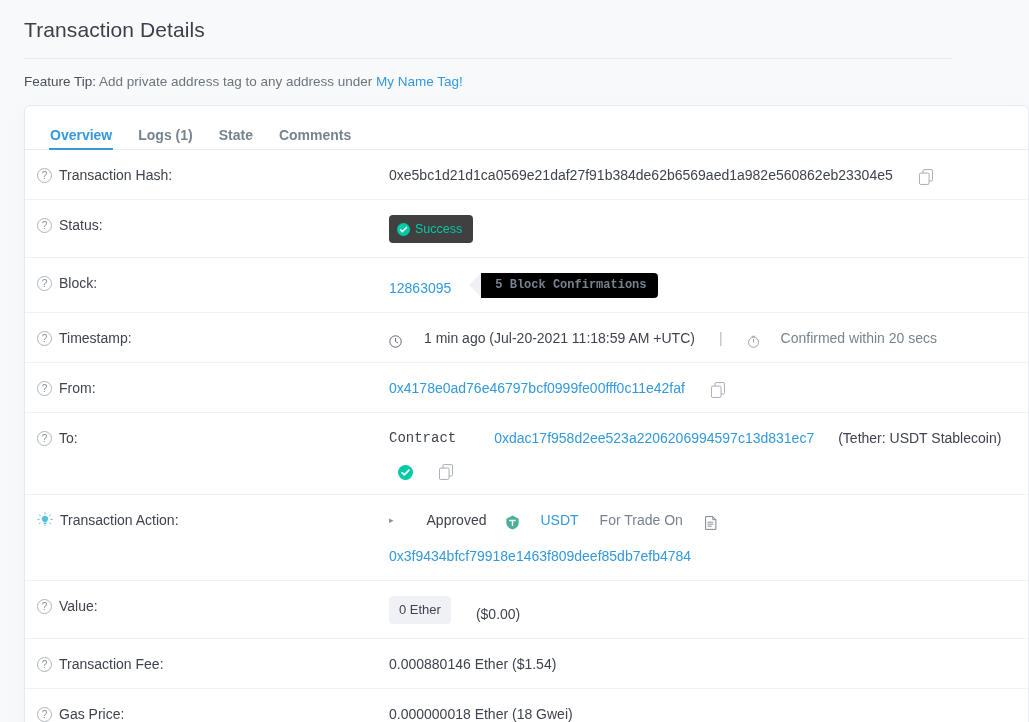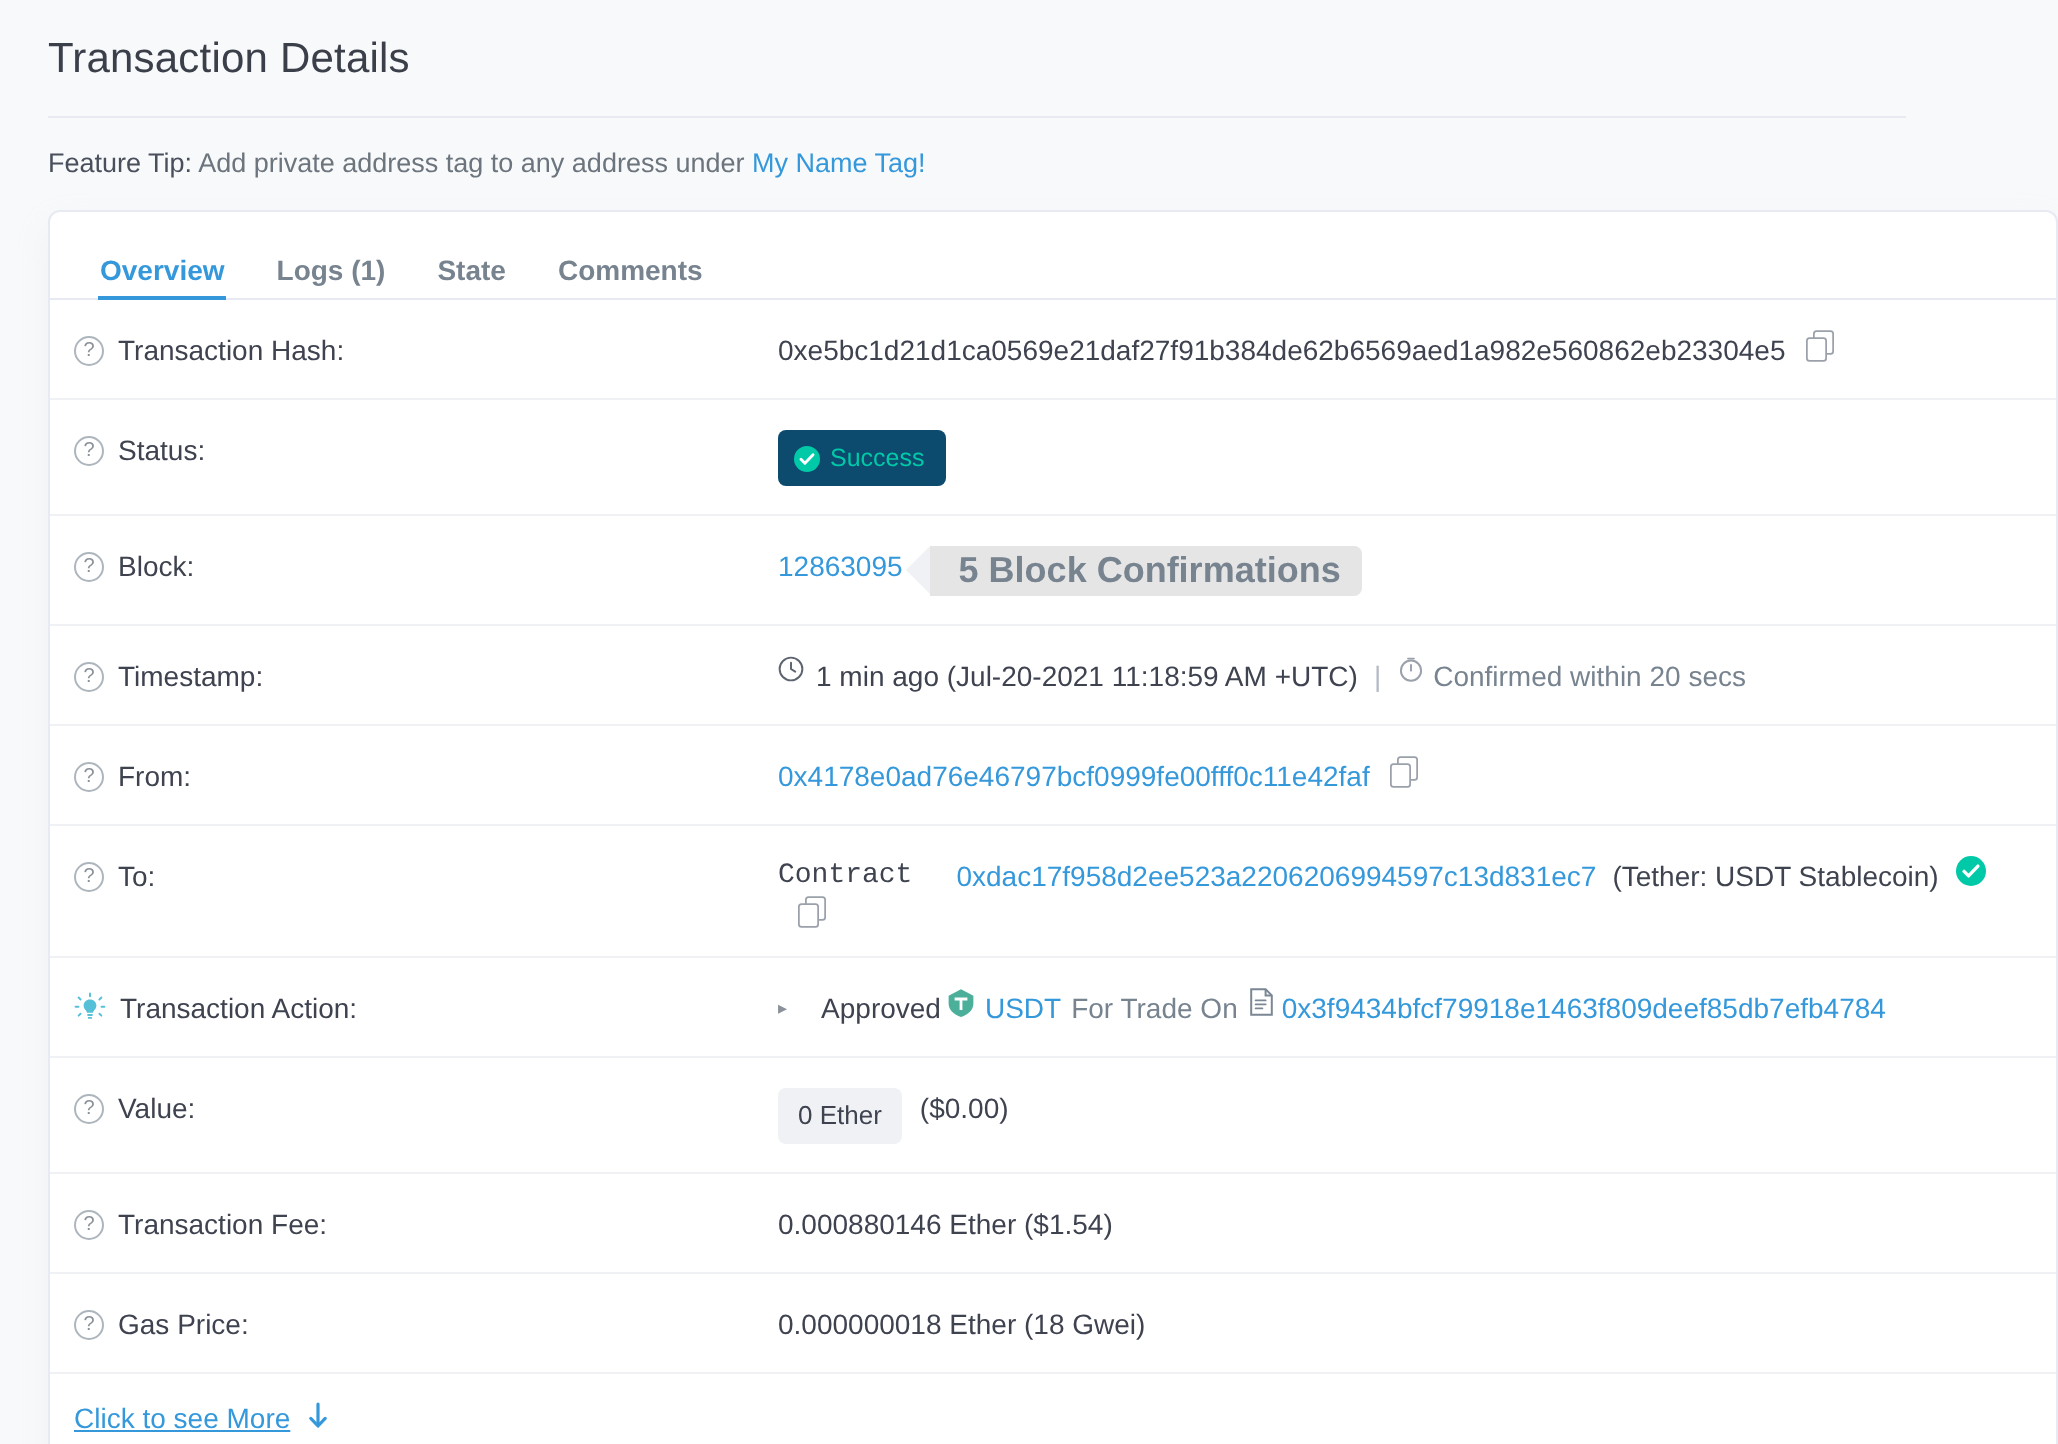--- a/index.html
+++ b/index.html
@@ -100,23 +100,23 @@
     color: #3f4350;
     line-height: 20px;
     padding-top: 1px;
   }
   .row-value {
     flex: 1 1 auto;
     font-size: 14px;
     color: #3f4350;
     line-height: 20px;
     display: flex;
-    align-items: flex-start;
+    align-items: flex-end;
     flex-wrap: wrap;
-    gap: 0px;
+    gap: 16px;
     padding-top: 1px;
   }
 
   
   .q-icon {
     width: 15px; height: 15px;
     flex: 0 0 15px;
     border: 1px solid #adb5bd;
     border-radius: 50%;
     color: #8a9199;
@@ -146,41 +146,42 @@
   .usdt-icon { width: 15px; height: 15px; flex:0 0 15px; margin: 0 4px 0 3px; display:block; }
   .doc-icon { width: 12px; height: 14px; flex:0 0 12px; margin: 0 4px 0 3px; display:block; }
   .caret { color: #8a9199; font-size: 9px; margin-right: 4px; }
   .arrow-down { width: 12px; height: 14px; margin-left: 8px; display:inline-block; vertical-align:-2px; }
 
   
   .status-badge {
     display: inline-flex;
     align-items: center;
     gap: 5px;
-    background: #0c4a6e;
+    background: #404040;
     color: #00c9a7;
     font-size: 12.5px;
     font-weight: 400;
     padding: 4px 11px 4px 8px;
     border-radius: 4px;
   }
   .status-tick { width: 13px; height: 13px; display:block; }
 
   .block-number { color: #3498db; font-size: 14px; margin-right: 2px; }
   .confirm-badge {
     position: relative;
     display: inline-block;
-    background: #e5e5e5;
+    background: #000000;
     color: #77838f;
-    font-size: 18px;
+    font-size: 12px;
     font-weight: 700;
     padding: 5px 11px 5px 14px;
     border-radius: 0 4px 4px 0;
     margin-left: 12px;
     line-height: 15px;
+    font-family: Liberation Mono, monospace;
   }
   .confirm-badge::before {
     content: "";
     position: absolute;
     left: -12px; top: 0;
     width: 0; height: 0;
     border-top: 12.5px solid transparent;
     border-bottom: 12.5px solid transparent;
     border-right: 12px solid #eff1f5;
   }

